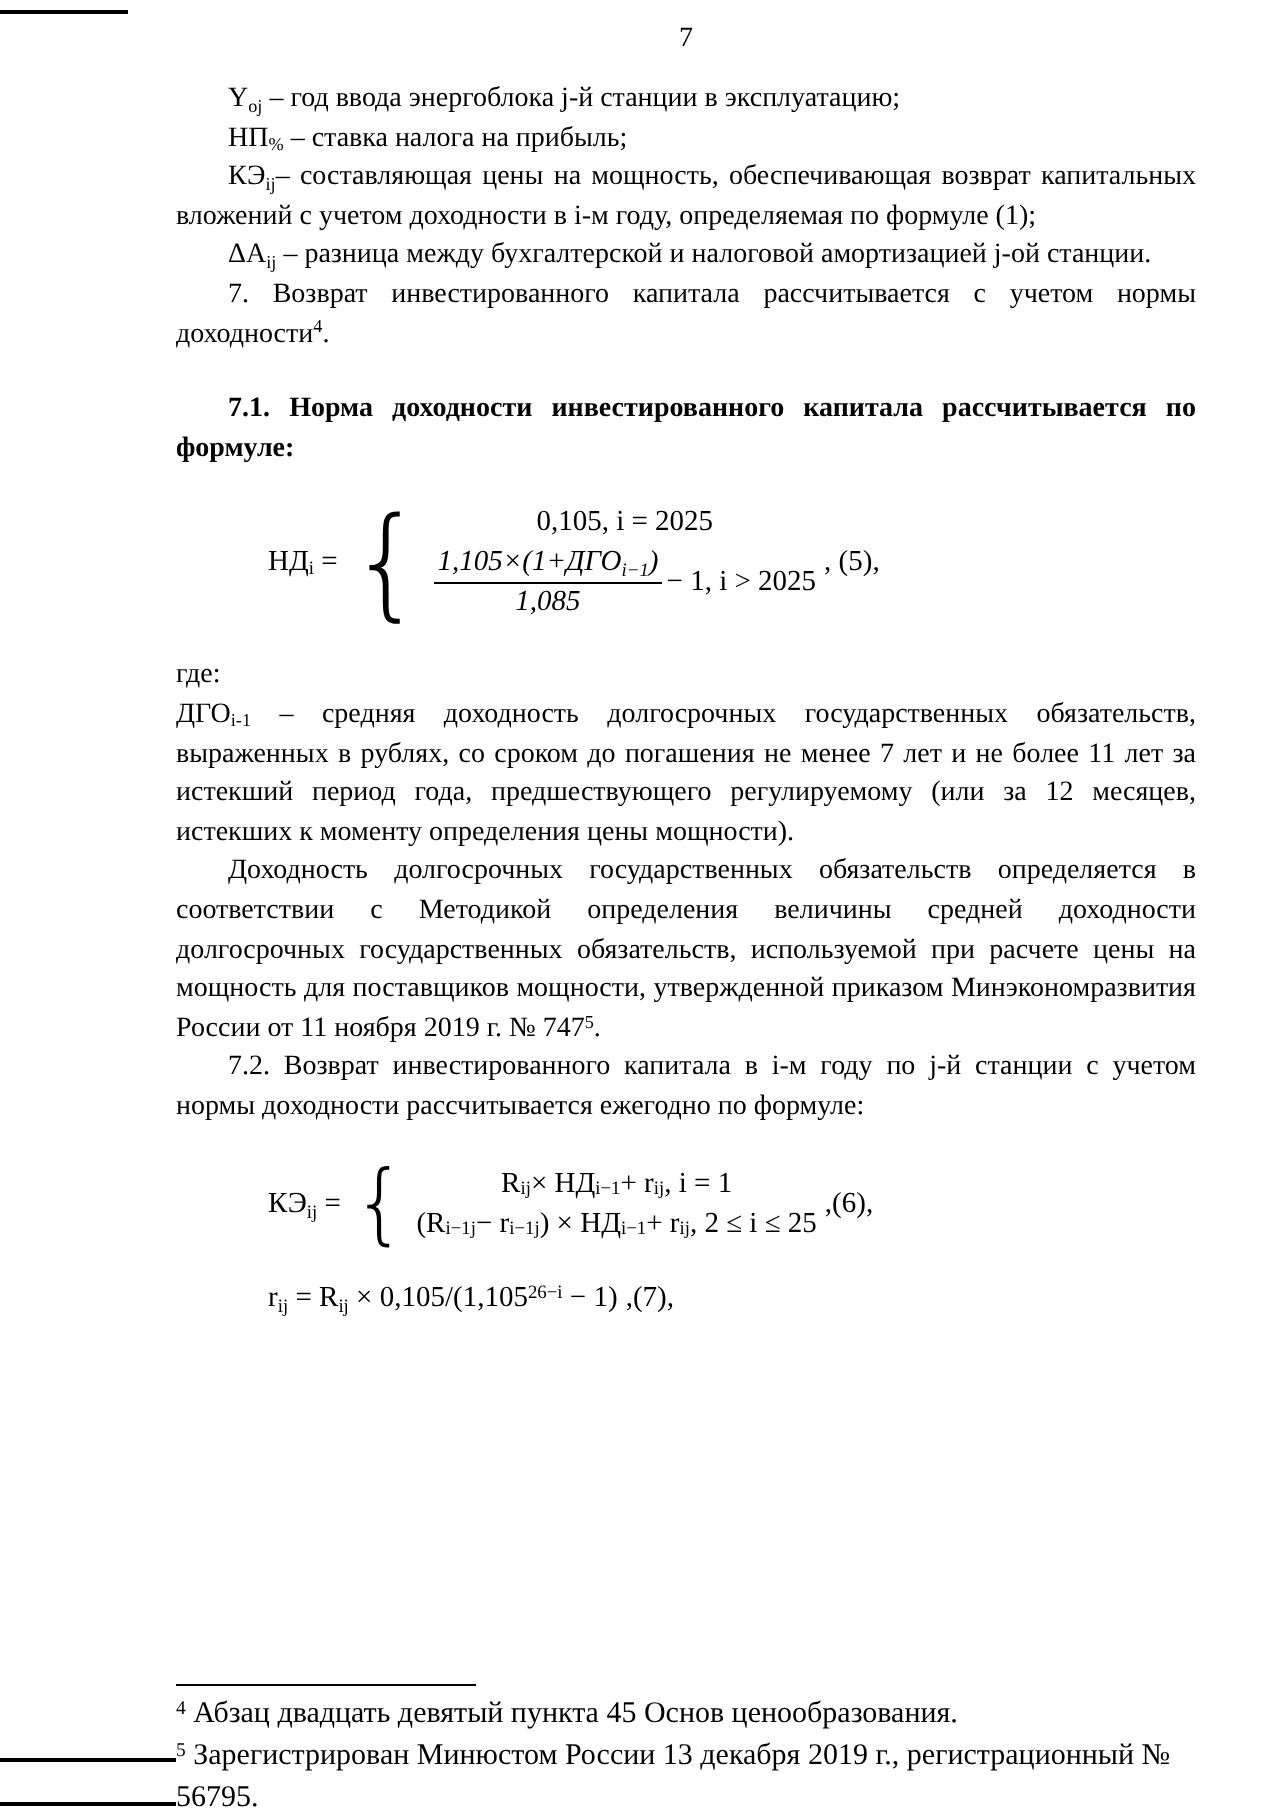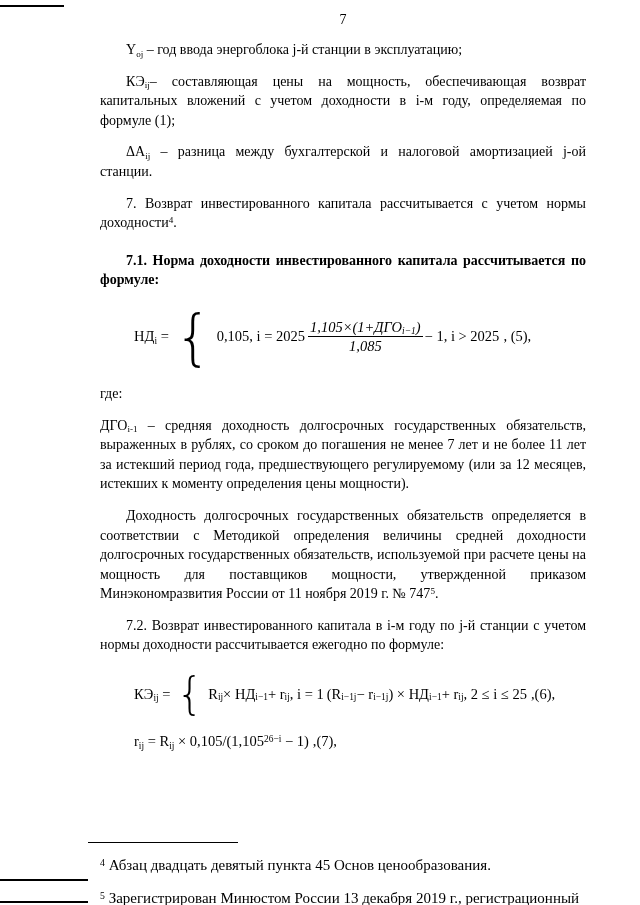--- a/index.html
+++ b/index.html
@@ -13,21 +13,21 @@
     overflow: hidden;
   }
   .page-body { padding: 0 42px 0 88px; }
   .pagenum {
     text-align: center;
     padding-top: 12px;
     margin-bottom: 12px;
     font-size: 14px;
   }
   p {
-    margin: 12px;
+    margin: 0;
     text-align: justify;
     line-height: 1.4;
   }
   .indent { text-indent: 26px; }
   .gap-top { margin-top: 18px; font-weight: bold; }
   sub {
     font-size: 0.65em;
     vertical-align: baseline;
     position: relative;
     top: 0.28em;
@@ -53,20 +53,21 @@
     font-family: "DejaVu Sans", sans-serif;
     font-weight: 200;
     line-height: 1;
     margin: 0 5px 0 2px;
     transform: scaleY(1.05);
   }
   .brace-lg { font-size: 58px; }
   .brace-sm { font-size: 42px; }
   .cases {
     display: flex;
+    flex-direction: column;
     align-items: center;
     gap: 3px;
   }
   .case-row { display: flex; align-items: center; }
   .frac {
     display: inline-flex;
     flex-direction: column;
     align-items: center;
     margin-right: 2px;
     line-height: 1.15;
@@ -100,20 +101,21 @@
 </head>
 <body>
 
 <div class="mark mark-tl"></div>
 
 <div class="page-body">
 
   <div class="pagenum">7</div>
 
   <p class="indent"><span>Y</span><sub>oj</sub><span> – год ввода энергоблока j-й станции в эксплуатацию;</span></p>
+  <p class="indent"><span>НП</span><sub>%</sub><span> – ставка налога на прибыль;</span></p>
   <p class="indent"><span>КЭ</span><sub>ij</sub><span>– составляющая цены на мощность, обеспечивающая возврат капитальных вложений с учетом доходности в i-м году, определяемая по формуле (1);</span></p>
   <p class="indent"><span>ΔА</span><sub>ij</sub><span> – разница между бухгалтерской и налоговой амортизацией j-ой станции.</span></p>
   <p class="indent"><span>7. Возврат инвестированного капитала рассчитывается с учетом нормы доходности</span><sup>4</sup><span>.</span></p>
   <p class="indent gap-top"><span>7.1. Норма доходности инвестированного капитала рассчитывается по формуле:</span></p>
 
   <div class="formula">
     <span class="f-lhs"><span>НД</span><sub>i</sub><span> =</span></span>
     <span class="brace brace-lg">{</span>
     <span class="cases">
       <span class="case-row">

